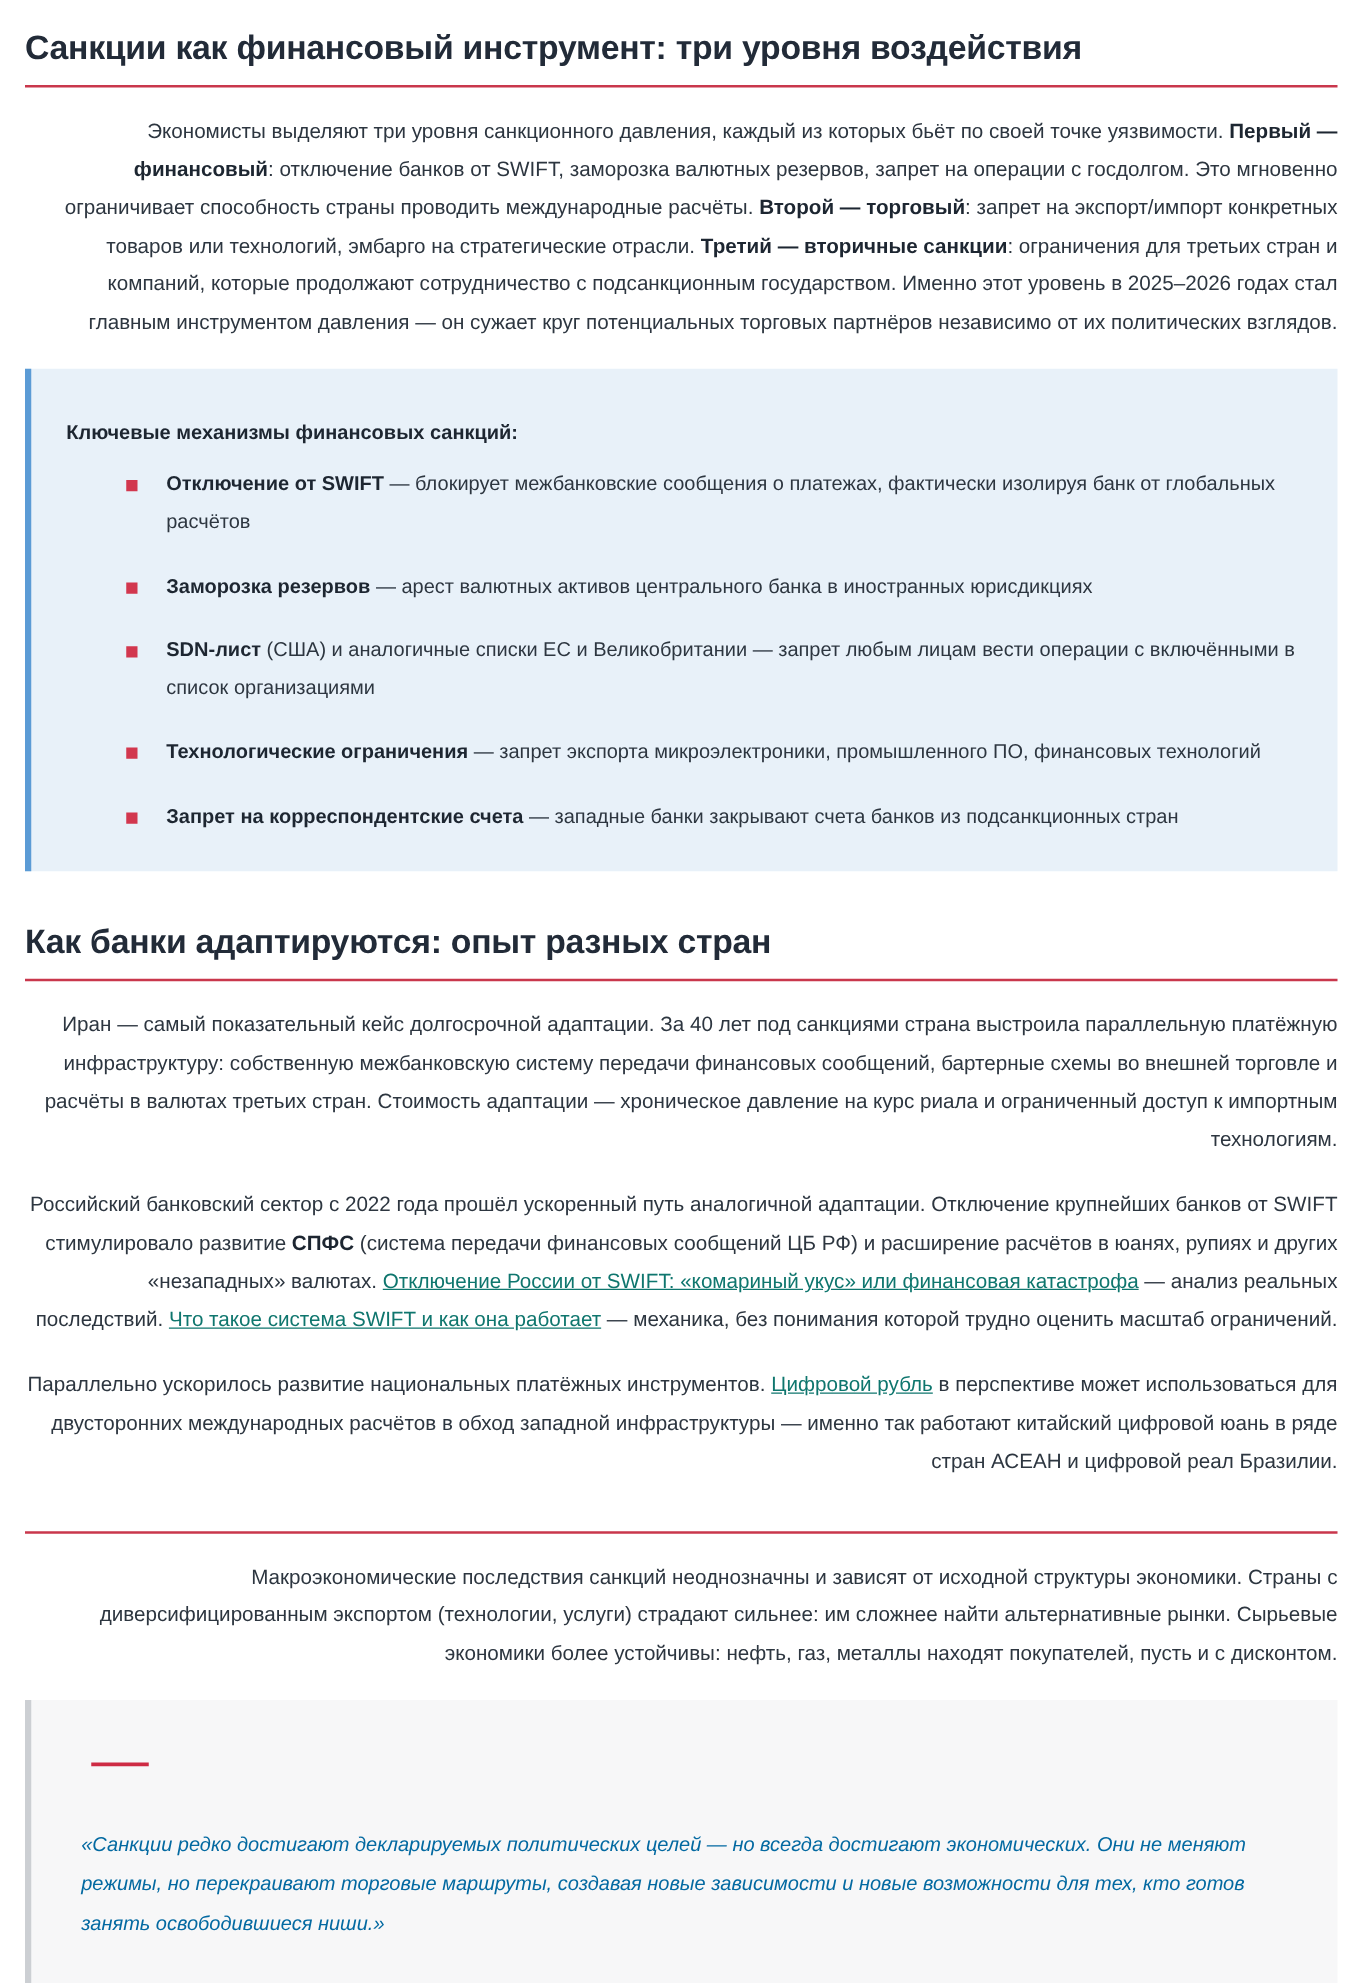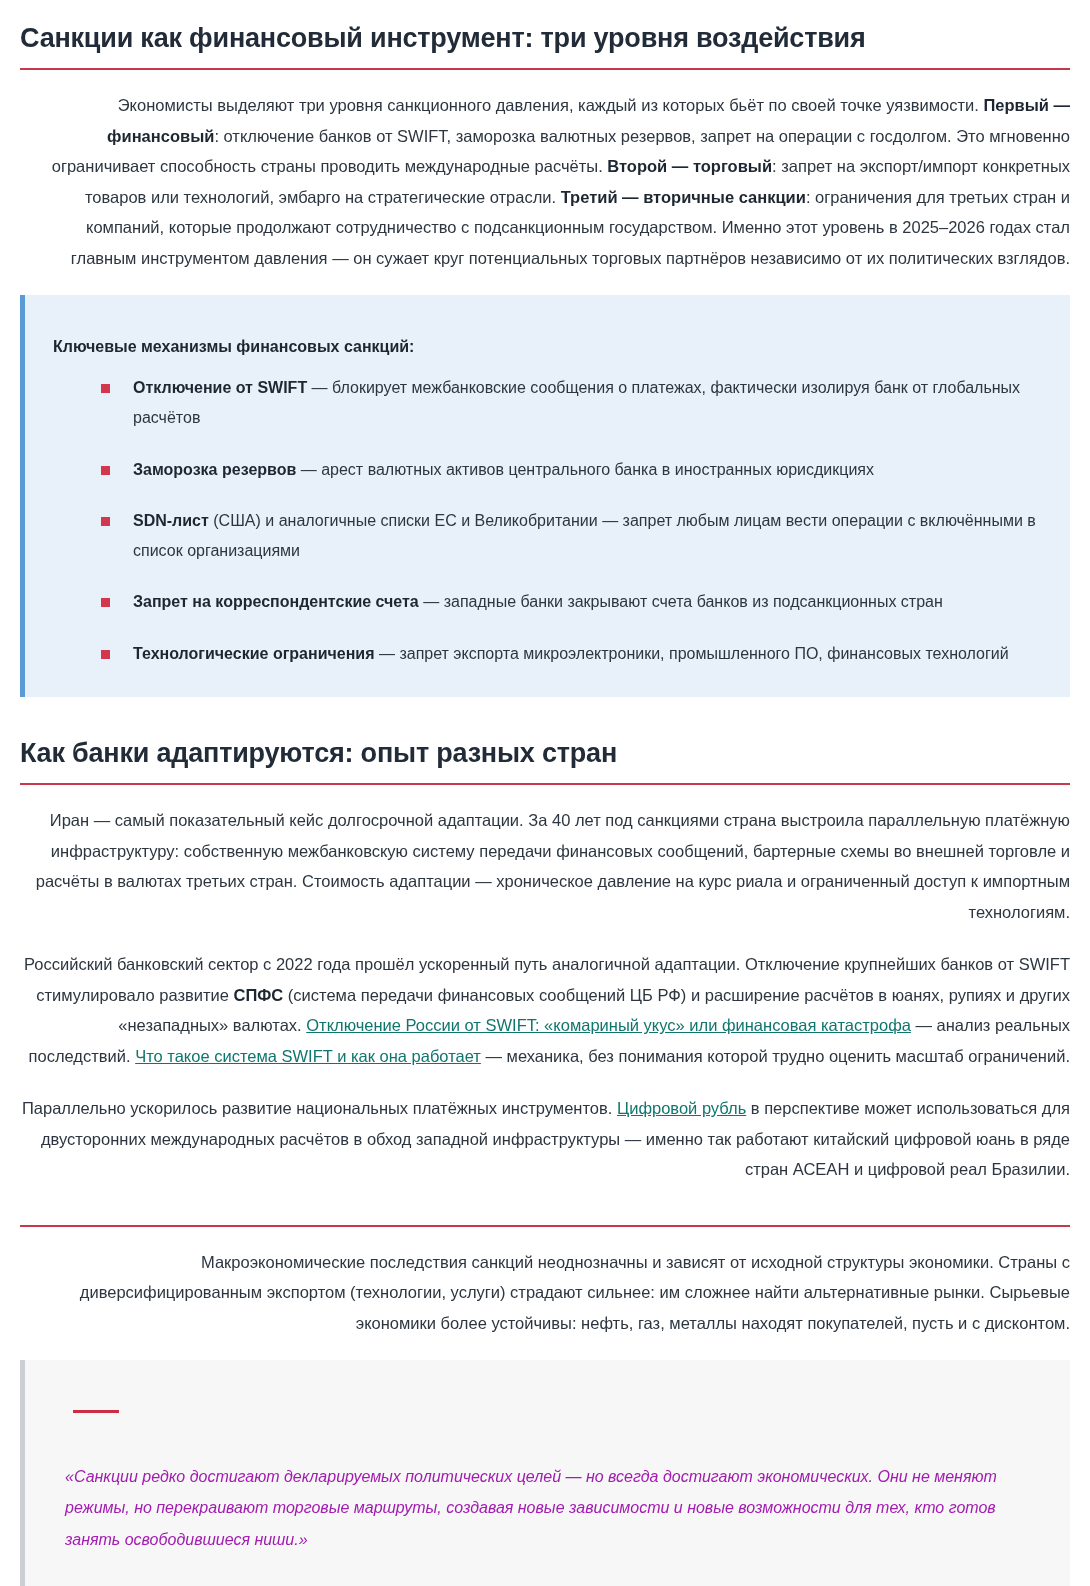--- a/index.html
+++ b/index.html
@@ -107,21 +107,21 @@
   .quote-dash {
     width: 46px;
     height: 3px;
     background: #ce2b44;
     margin: 26px 0 0 14px;
   }
   .quote-text {
     font-size: 16px;
     line-height: 1.95;
     font-style: italic;
-    color: #a21caf;
+    color: #0369a1;
     margin: 48px 0 0 6px;
   }
 </style>
 </head>
 <body>
 
 <div class="page">
 
   <section class="section-block">
     <h2 class="section-title">Санкции как финансовый инструмент: три уровня воздействия</h2>
@@ -137,24 +137,24 @@
         <li>
           <span class="marker"></span><span class="lead">Отключение от SWIFT</span><span> — блокирует межбанковские сообщения о платежах, фактически изолируя банк от глобальных расчётов</span>
         </li>
         <li>
           <span class="marker"></span><span class="lead">Заморозка резервов</span><span> — арест валютных активов центрального банка в иностранных юрисдикциях</span>
         </li>
         <li>
           <span class="marker"></span><span class="lead">SDN-лист</span><span> (США) и аналогичные списки ЕС и Великобритании — запрет любым лицам вести операции с включёнными в список организациями</span>
         </li>
         <li>
-          <span class="marker"></span><span class="lead">Запрет на корреспондентские счета</span><span> — западные банки закрывают счета банков из подсанкционных стран</span>
+          <span class="marker"></span><span class="lead">Технологические ограничения</span><span> — запрет экспорта микроэлектроники, промышленного ПО, финансовых технологий</span>
         </li>
         <li>
-          <span class="marker"></span><span class="lead">Технологические ограничения</span><span> — запрет экспорта микроэлектроники, промышленного ПО, финансовых технологий</span>
+          <span class="marker"></span><span class="lead">Запрет на корреспондентские счета</span><span> — западные банки закрывают счета банков из подсанкционных стран</span>
         </li>
       </ul>
     </div>
   </section>
 
   <div class="section-gap"></div>
 
   <section class="section-block">
     <h2 class="section-title">Как банки адаптируются: опыт разных стран</h2>
     <hr class="title-rule">

